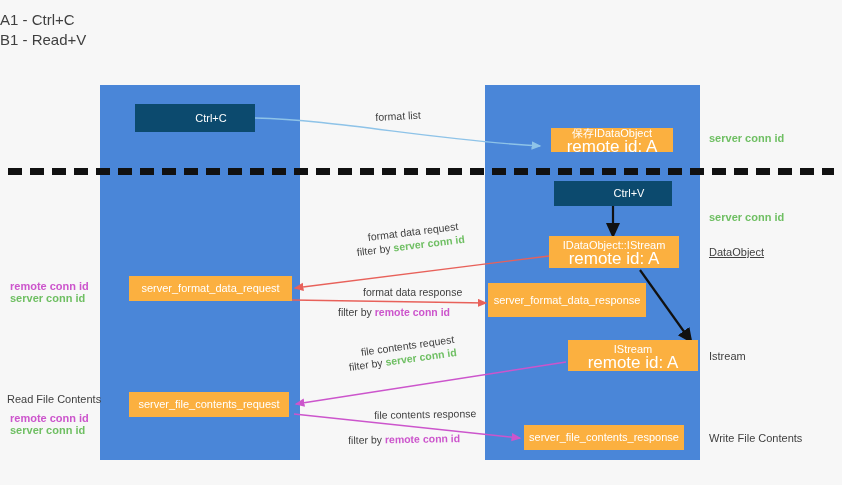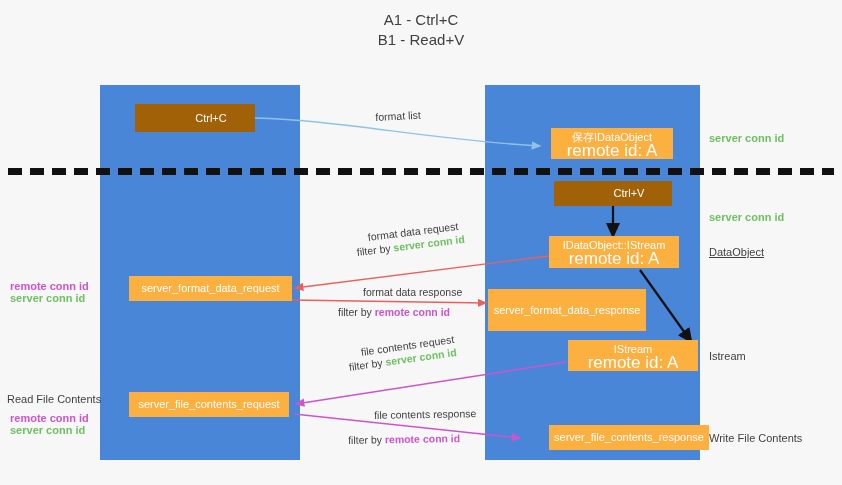--- a/index.html
+++ b/index.html
@@ -18,21 +18,20 @@
   #stage {
     position: absolute;
     inset: 0;
   }
 
   
   #title-block {
     position: absolute;
     left: 0; right: 0;
     top: 10px;
-    text-align: center;
     font-size: 15px;
     line-height: 20px;
     color: #3f3f3f;
   }
 
   
   .col-header {
     position: absolute;
     text-align: center;
     font-size: 11px;
@@ -61,21 +60,21 @@
     display: flex;
     flex-direction: column;
     align-items: center;
     justify-content: center;
     color: #ffffff;
     font-size: 11px;
     line-height: 13px;
     text-align: center;
     padding: 2px 4px;
   }
-  .node.green { background: #a16207; padding-left: 36px; }
+  .node.green { background: #0c4a6e; padding-left: 36px; }
   .node.orange { background: #fbb040; }
   .node .l2 { font-size: 17px; }
 
   
   .side-label {
     position: absolute;
     font-size: 11px;
     line-height: 14px;
     white-space: nowrap;
   }
@@ -165,52 +164,52 @@
 
     <path d="M294,414 L520,438" stroke="#cc55cc" stroke-width="1.4" fill="none" marker-end="url(#ah-magenta)"></path>
   </svg>
 
   <div id="divider"></div>
 
   <div class="node green" style="left:135px; top:104px; width:120px; height:28px;">
     <span>Ctrl+C</span>
   </div>
 
-  <div class="node orange" style="left:551px; top:128px; width:122px; height:31px;">
+  <div class="node orange" style="left:551px; top:128px; width:122px; height:24px;">
     <span>保存IDataObject</span>
     <span class="l2">remote id: A</span>
   </div>
 
   <div class="node green" style="left:554px; top:181px; width:118px; height:25px;">
     <span>Ctrl+V</span>
   </div>
 
   <div class="node orange" style="left:549px; top:236px; width:130px; height:32px;">
     <span>IDataObject::IStream</span>
     <span class="l2">remote id: A</span>
   </div>
 
   <div class="node orange" style="left:129px; top:276px; width:163px; height:25px;">
     <span>server_format_data_request</span>
   </div>
 
-  <div class="node orange" style="left:488px; top:289px; width:158px; height:42px;text-align:center;">
+  <div class="node orange" style="left:488px; top:283px; width:158px; height:34px;text-align:center;">
     <span>server_format_data_response</span>
   </div>
 
   <div class="node orange" style="left:568px; top:340px; width:130px; height:31px;">
     <span>IStream</span>
     <span class="l2">remote id: A</span>
   </div>
 
   <div class="node orange" style="left:129px; top:392px; width:160px; height:25px;">
     <span>server_file_contents_request</span>
   </div>
 
-  <div class="node orange" style="left:524px; top:425px; width:160px; height:25px;margin-left:25px;">
+  <div class="node orange" style="left:524px; top:425px; width:160px; height:25px;">
     <span>server_file_contents_response</span>
   </div>
 
   <div class="side-label c-server" style="left:709px; top:131px;">server conn id</div>
 
   <div class="side-label c-server" style="left:709px; top:210px;">server conn id</div>
 
   <div class="side-label c-dark" style="left:709px; top:245px;text-decoration:underline;">DataObject</div>
 
   <div class="side-label c-dark" style="left:709px; top:349px;">Istream</div>

